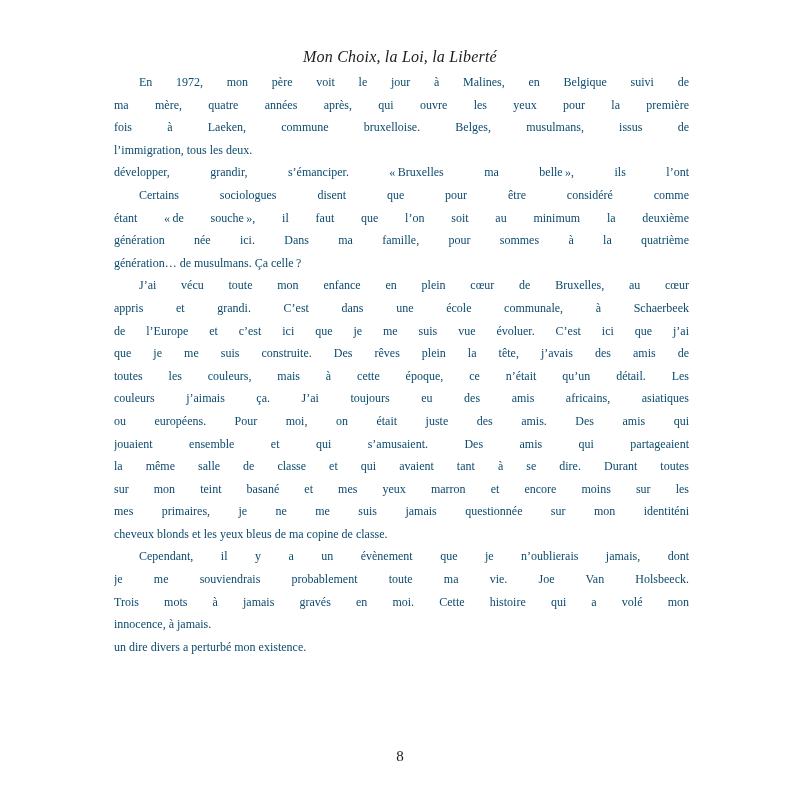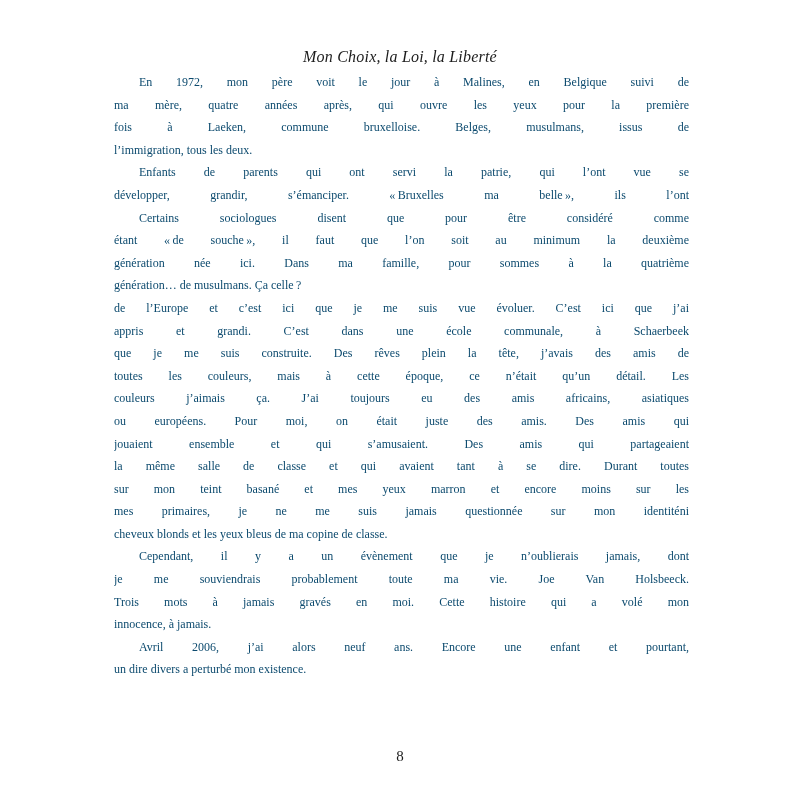--- a/index.html
+++ b/index.html
@@ -71,48 +71,47 @@
   <div class="running-header">Mon Choix, la Loi, la Liberté</div>
 
   <div class="page-body" id="body-block">
       <div class="para">
         <div class="line indent just">En 1972, mon père voit le jour à Malines, en Belgique suivi de</div>
         <div class="line just">ma mère, quatre années après, qui ouvre les yeux pour la première</div>
         <div class="line just">fois à Laeken, commune bruxelloise. Belges, musulmans, issus de</div>
         <div class="line">l’immigration, tous les deux.</div>
       </div>
       <div class="para">
-        <div class="line indent just">Enfants de parents qui ont servi la patrie, qui l’ont vue se</div>
         <div class="line just">développer, grandir, s’émanciper. « Bruxelles ma belle », ils l’ont</div>
       </div>
       <div class="para">
         <div class="line indent just">Certains sociologues disent que pour être considéré comme</div>
         <div class="line just">étant « de souche », il faut que l’on soit au minimum la deuxième</div>
         <div class="line just">génération née ici. Dans ma famille, pour sommes à la quatrième</div>
         <div class="line">génération… de musulmans. Ça celle ?</div>
       </div>
       <div class="para">
+        <div class="line indent just">J’ai vécu toute mon enfance en plein cœur de Bruxelles, au cœur</div>
+        <div class="line just">appris et grandi. C’est dans une école communale, à Schaerbeek</div>
         <div class="line just">de l’Europe et c’est ici que je me suis vue évoluer. C’est ici que j’ai</div>
-        <div class="line just">appris et grandi. C’est dans une école communale, à Schaerbeek</div>
         <div class="line just">que je me suis construite. Des rêves plein la tête, j’avais des amis de</div>
         <div class="line just">toutes les couleurs, mais à cette époque, ce n’était qu’un détail. Les</div>
         <div class="line just">couleurs j’aimais ça. J’ai toujours eu des amis africains, asiatiques</div>
         <div class="line just">ou européens. Pour moi, on était juste des amis. Des amis qui</div>
         <div class="line just">jouaient ensemble et qui s’amusaient. Des amis qui partageaient</div>
         <div class="line just">la même salle de classe et qui avaient tant à se dire. Durant toutes</div>
         <div class="line just">sur mon teint basané et mes yeux marron et encore moins sur les</div>
         <div class="line just">mes primaires, je ne me suis jamais questionnée sur mon identiténi</div>
         <div class="line">cheveux blonds et les yeux bleus de ma copine de classe.</div>
       </div>
       <div class="para">
         <div class="line indent just">Cependant, il y a un évènement que je n’oublierais jamais, dont</div>
         <div class="line just">je me souviendrais probablement toute ma vie. Joe Van Holsbeeck.</div>
         <div class="line just">Trois mots à jamais gravés en moi. Cette histoire qui a volé mon</div>
         <div class="line">innocence, à jamais.</div>
       </div>
       <div class="para">
-        <div class="line indent just">Avril 2006, j’ai alors neuf ans. Encore une enfant et pourtant,</div>
         <div class="line">un dire divers a perturbé mon existence.</div>
       </div>
     </div>
 
   <div class="page-number">8</div>
 </div>
 
 </body></html>

